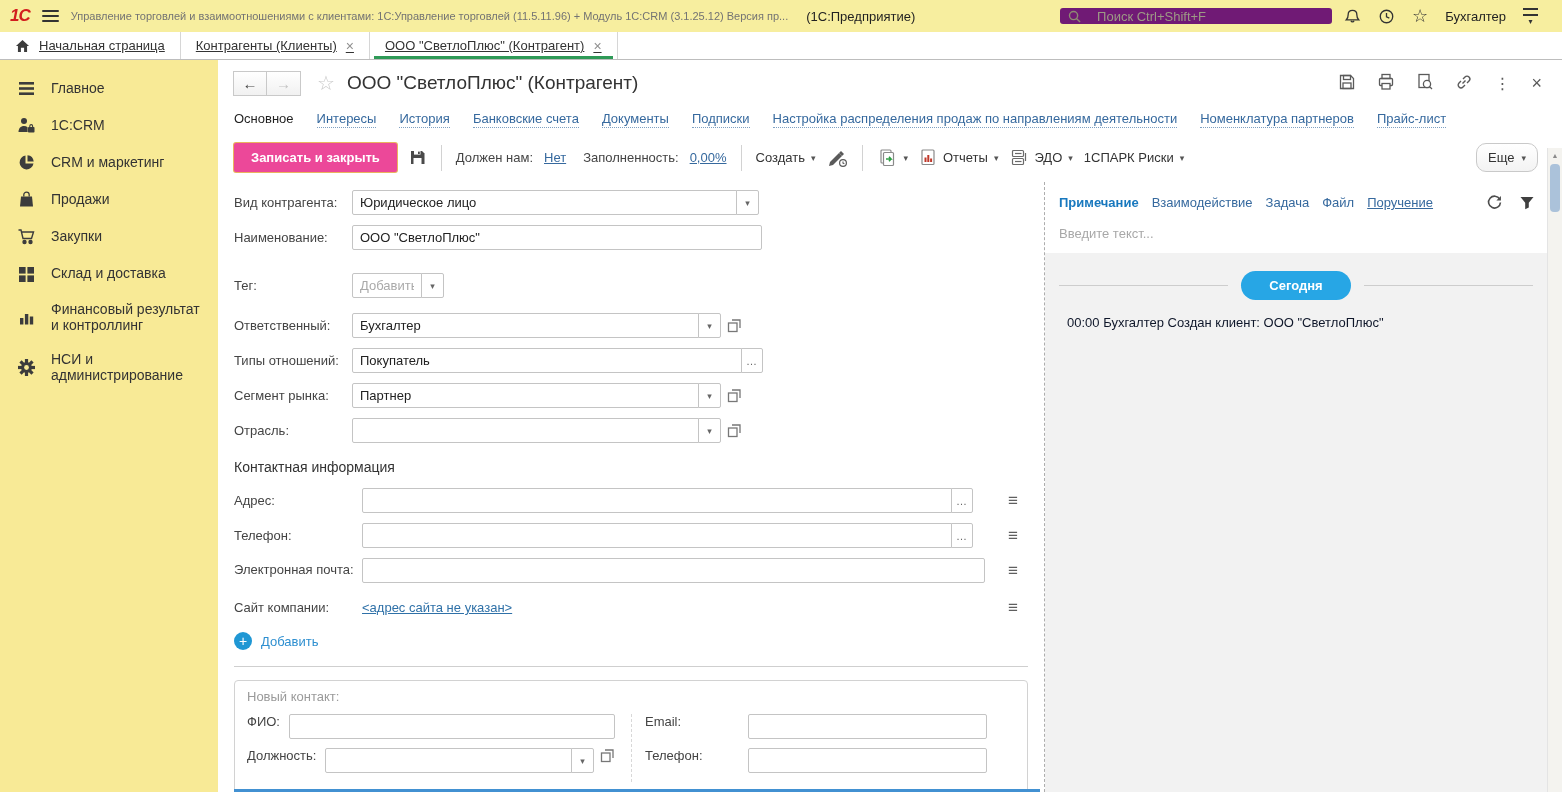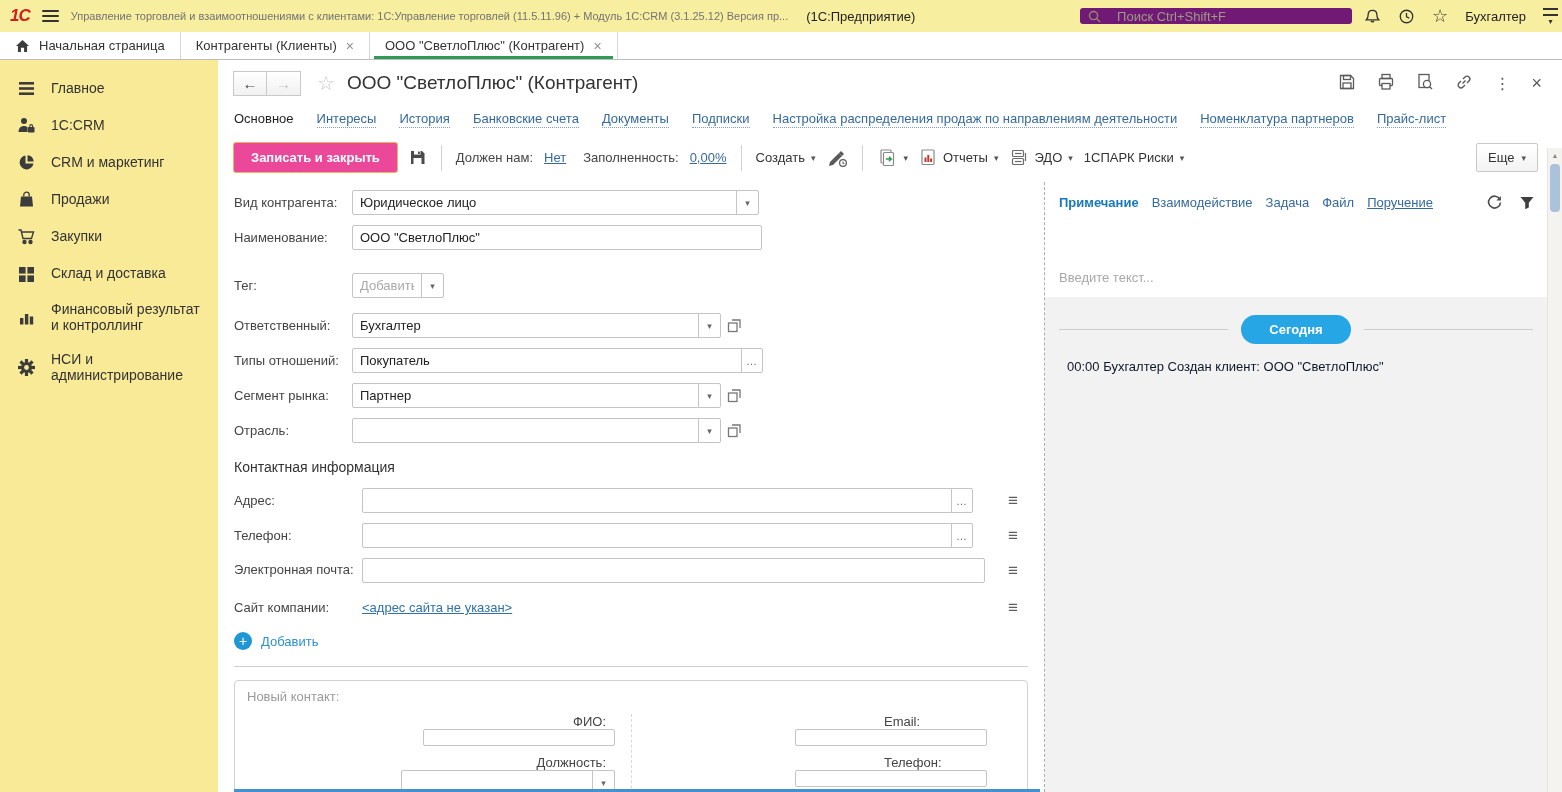--- a/index.html
+++ b/index.html
@@ -1,38 +1,38 @@
 <!DOCTYPE html>
 <html><head>
 <meta charset="utf-8">
 <style>
   * { box-sizing: border-box; margin: 0; padding: 0; }
   html,body { width:1562px; height:792px; }
   body { font-family: "Liberation Sans","DejaVu Sans",sans-serif; font-size:13px; color:#333; background:#fff; overflow:hidden; }
   .app { position:relative; width:1562px; height:792px; overflow:hidden; display:flex; flex-direction:column; }
 
   
-  .topbar { height:32px; background:#f7ee9f; display:flex; align-items:center; padding:0 4px 0 10px; gap:12px; flex-shrink:0; }
+  .topbar { height:32px; background:#f7ee9f; display:flex; align-items:center; padding:0 24px 0 10px; gap:12px; flex-shrink:0; }
   .logo { color:#d21e1e; font-weight:700; font-style:italic; font-size:17px; letter-spacing:-1px; flex-shrink:0; }
   .burger { width:17px; height:12px; display:flex; flex-direction:column; justify-content:space-between; flex-shrink:0; cursor:pointer; }
   .burger i { height:2px; background:#333; border-radius:1px; }
   .app-title { font-size:11px; color:#737373; white-space:nowrap; overflow:hidden; }
   .app-mode { font-size:13px; color:#222; white-space:nowrap; margin-left:6px; }
   .topbar .spacer { flex:1; }
   .search { width:272px; height:16px; background:#701a75; border-radius:3px; display:flex; align-items:center; gap:16px; padding:0 8px; color:#9d9a85; flex-shrink:0; cursor:text; }
   .top-icons { display:flex; align-items:center; gap:17px; flex-shrink:0; color:#333; }
   .top-icons svg { display:block; }
   .user-name { font-size:13px; color:#222; cursor:pointer; }
   .svc-menu { display:flex; flex-direction:column; align-items:center; gap:2px; cursor:pointer; }
   .svc-menu i { width:15px; height:2px; background:#333; display:block; margin-bottom:2px; }
   .svc-menu b { font-size:8px; color:#333; line-height:4px; font-weight:normal; }
 
   
   .tabbar { height:28px; background:#fff; border-bottom:1px solid #bdbdbd; display:flex; flex-shrink:0; }
-  .wtab { display:flex; align-items:center; gap:9px; padding:12px 15px; border-right:1px solid #d6d6d6; font-size:13px; color:#333; position:relative; cursor:pointer; white-space:nowrap; }
+  .wtab { display:flex; align-items:center; gap:9px; padding:12px 15px; border-right:1px solid #d6d6d6; font-size:13px; color:#333; position:relative; cursor:pointer; white-space:nowrap;text-decoration:underline; }
   .wtab .x { color:#8f8f8f; font-size:14px; cursor:pointer; }
   .wtab.active::after { content:""; position:absolute; left:4px; right:4px; bottom:0; height:3px; background:#2e9a57; }
 
   
   .body { flex:1; display:flex; min-height:0; }
   .sidebar { width:218px; background:#f8ea96; padding-top:10px; flex-shrink:0; overflow:hidden; }
   .side-item { display:flex; align-items:center; gap:15px; padding:9px 8px 9px 17px; color:#333; font-size:14px; line-height:1.15; cursor:pointer; }
   .side-item svg { width:19px; height:19px; flex-shrink:0; }
   .side-item span { max-width:158px; }
 
@@ -58,21 +58,21 @@
 
   
   .toolbar { display:flex; align-items:center; gap:11px; padding:4px 10px 10px 16px; flex-shrink:0; }
   .btn-primary { background:#ec4899; color:#fff; font-weight:700; font-size:13px; padding:7px 17px; border-radius:2px; border:none; box-shadow:0 0 0 1px #e9b45e; cursor:pointer; white-space:nowrap; }
   .tool-sep { width:1px; height:26px; background:#d2d2d2; margin:0 3px; flex-shrink:0; }
   .tool-label { color:#444; white-space:nowrap; }
   .tool-link { color:#36699e; text-decoration:underline; cursor:pointer; white-space:nowrap; }
   .tool-btn { display:flex; align-items:center; gap:6px; color:#333; cursor:pointer; white-space:nowrap; }
   .caret { font-size:9px; color:#555; }
   .iconbtn { display:flex; align-items:center; cursor:pointer; }
-  .btn-more { margin-left:auto; border:1px solid #c9c9c9; background:linear-gradient(#ffffff,#f3f3f3); padding:6px 11px; border-radius:2px; color:#333; display:flex; gap:7px; align-items:center; cursor:pointer; margin-right:14px; white-space:nowrap; }
+  .btn-more { margin-left:auto; border:1px solid #c9c9c9; background:linear-gradient(#ffffff,#f3f3f3); padding:6px 11px; border-radius:10px; color:#333; display:flex; gap:7px; align-items:center; cursor:pointer; margin-right:14px; white-space:nowrap; }
 
   
   .split { flex:1; display:flex; min-height:0; }
   .form-pane { width:826px; flex-shrink:0; padding:8px 16px 0; position:relative; overflow:hidden; }
   .form-pane::after { content:""; position:absolute; left:16px; right:4px; bottom:0; height:3px; background:#4291d2; }
   .splitter { width:0; border-left:1px dashed #adadad; }
   .timeline-pane { flex:1; display:flex; flex-direction:column; min-width:0; margin-right:15px; background:#fff; }
 
   
   .frow { display:flex; align-items:center; margin-bottom:10px; }
@@ -94,33 +94,33 @@
   .add-label { color:#2e8fd0; font-size:13px; }
   .hdivider { border-top:1px solid #cfcfcf; margin-top:16px; }
 
   
   .groupbox { margin-top:13px; border:1px solid #d2d2d2; border-radius:4px; padding:8px 12px 16px; height:200px; }
   .gb-title { color:#9a9a9a; margin-bottom:10px; }
   .gb-grid { display:flex; }
   .gb-col { width:50%; }
   .gb-col.right { border-left:1px dashed #d8d8d8; padding-left:13px; padding-right:28px; }
   .gb-col.left { padding-right:16px; }
-  .gc-row { display:flex; align-items:flex-end; margin-bottom:9px;flex-direction:column; }
+  .gc-row { display:flex; align-items:flex-start; margin-bottom:9px; }
   .gc-label { flex-shrink:0; margin-right:9px; color:#444; }
   .gc-label.fixed { width:95px; margin-right:8px; }
   .gc-row .tinput.grow { flex:1; min-width:0; }
 
   
   .tl-tabs { display:flex; align-items:center; gap:13px; padding:12px 12px 9px 14px; flex-shrink:0; white-space:nowrap; }
   .tl-tab { color:#36699e; font-size:13px; cursor:pointer; }
   .tl-tab.active { color:#1878be; font-weight:700; cursor:default; }
   .tl-tab.underlined { text-decoration:underline; }
   .tl-icons { margin-left:auto; display:flex; gap:16px; align-items:center; color:#4d4d4d; }
   .tl-icons > * { cursor:pointer; display:flex; }
-  .tl-input-wrap { padding:0 1px 6px 1px; flex-shrink:0;margin-top:44px; }
+  .tl-input-wrap { padding:0 1px 6px 1px; flex-shrink:0; }
   .tl-input-wrap input { width:100%; height:27px; border:none; outline:none; padding:0 13px; font-size:13px; color:#222; background:#fff; font-family:inherit; }
   .tl-input-wrap input::placeholder { color:#a8a8a8; }
   .tl-feed { flex:1; background:#f2f2f2; padding:12px 14px; min-height:0; }
   .tl-day { display:flex; align-items:center; gap:13px; margin:6px 0 15px; }
   .tl-line { flex:1; height:1px; background:#cdcdcd; }
   .tl-pill { background:#27a6e5; color:#fff; font-weight:700; font-size:13px; padding:7px 28px; border-radius:16px; cursor:pointer; }
   .tl-event { color:#0f172a; font-size:13px; padding-left:8px; }
 
   
   .vscroll { position:absolute; right:0; top:88px; bottom:0; width:15px; background:#f4f3ef; border-left:1px solid #e4e4e4; }

